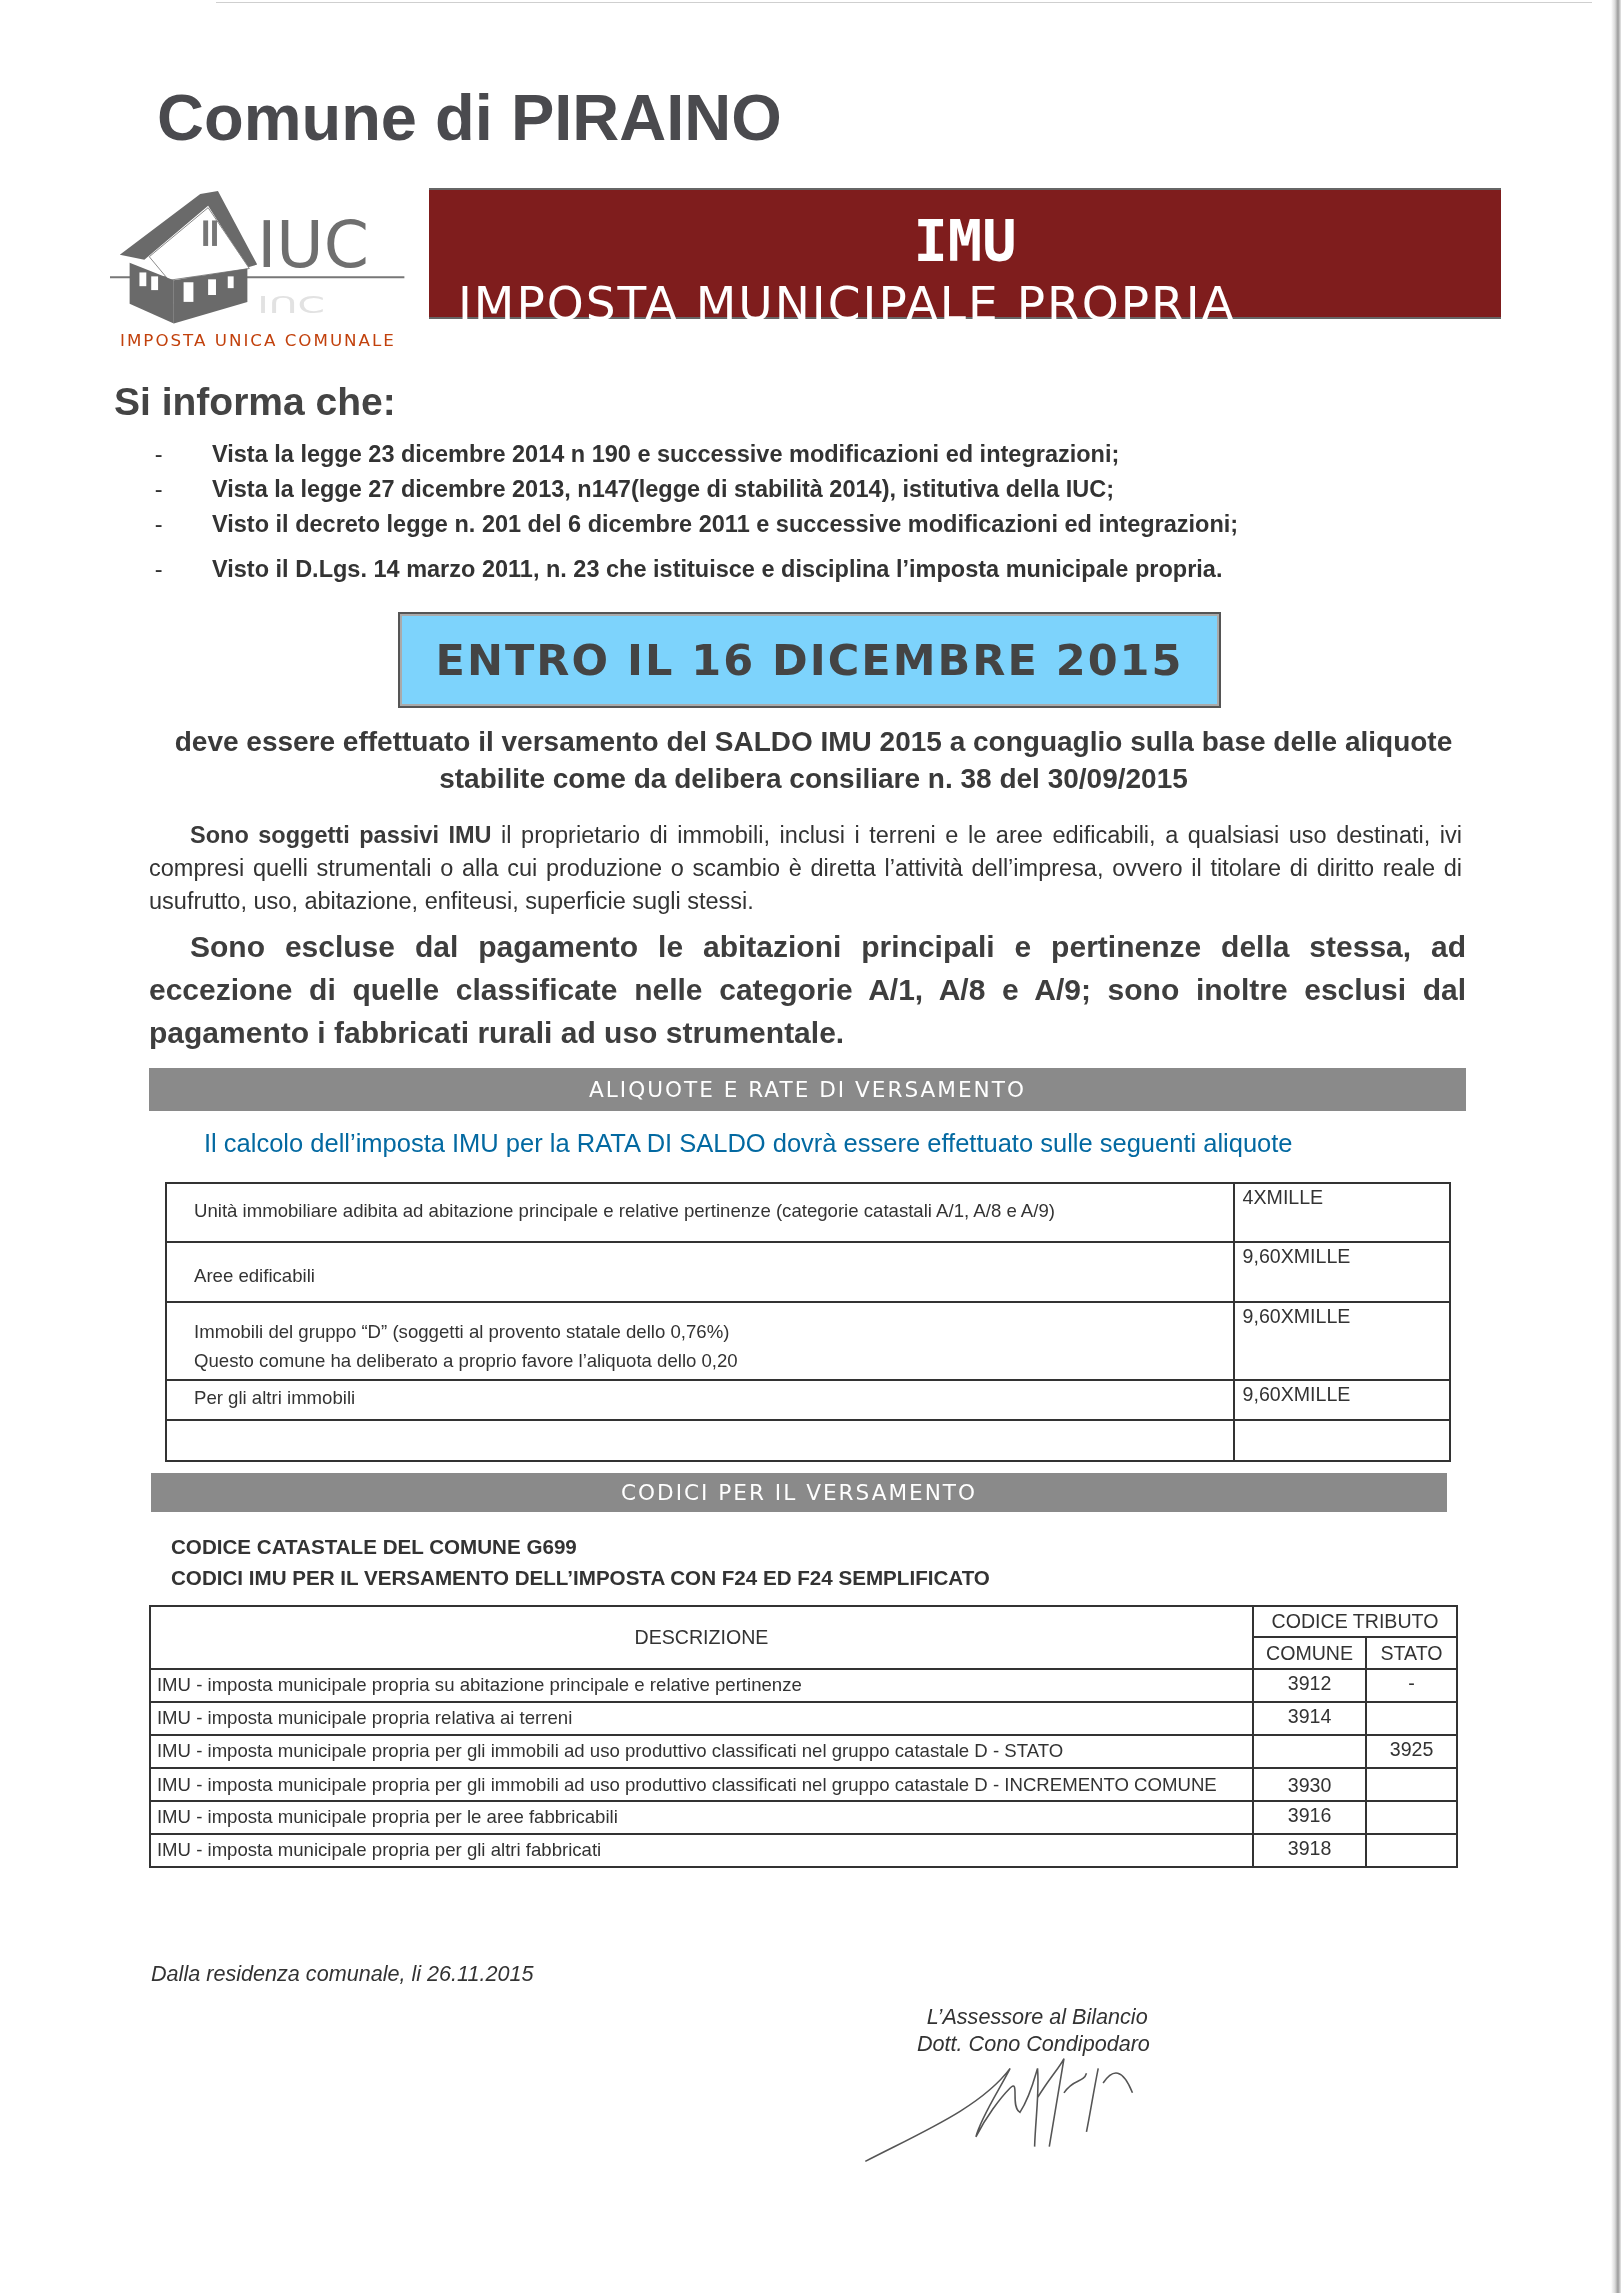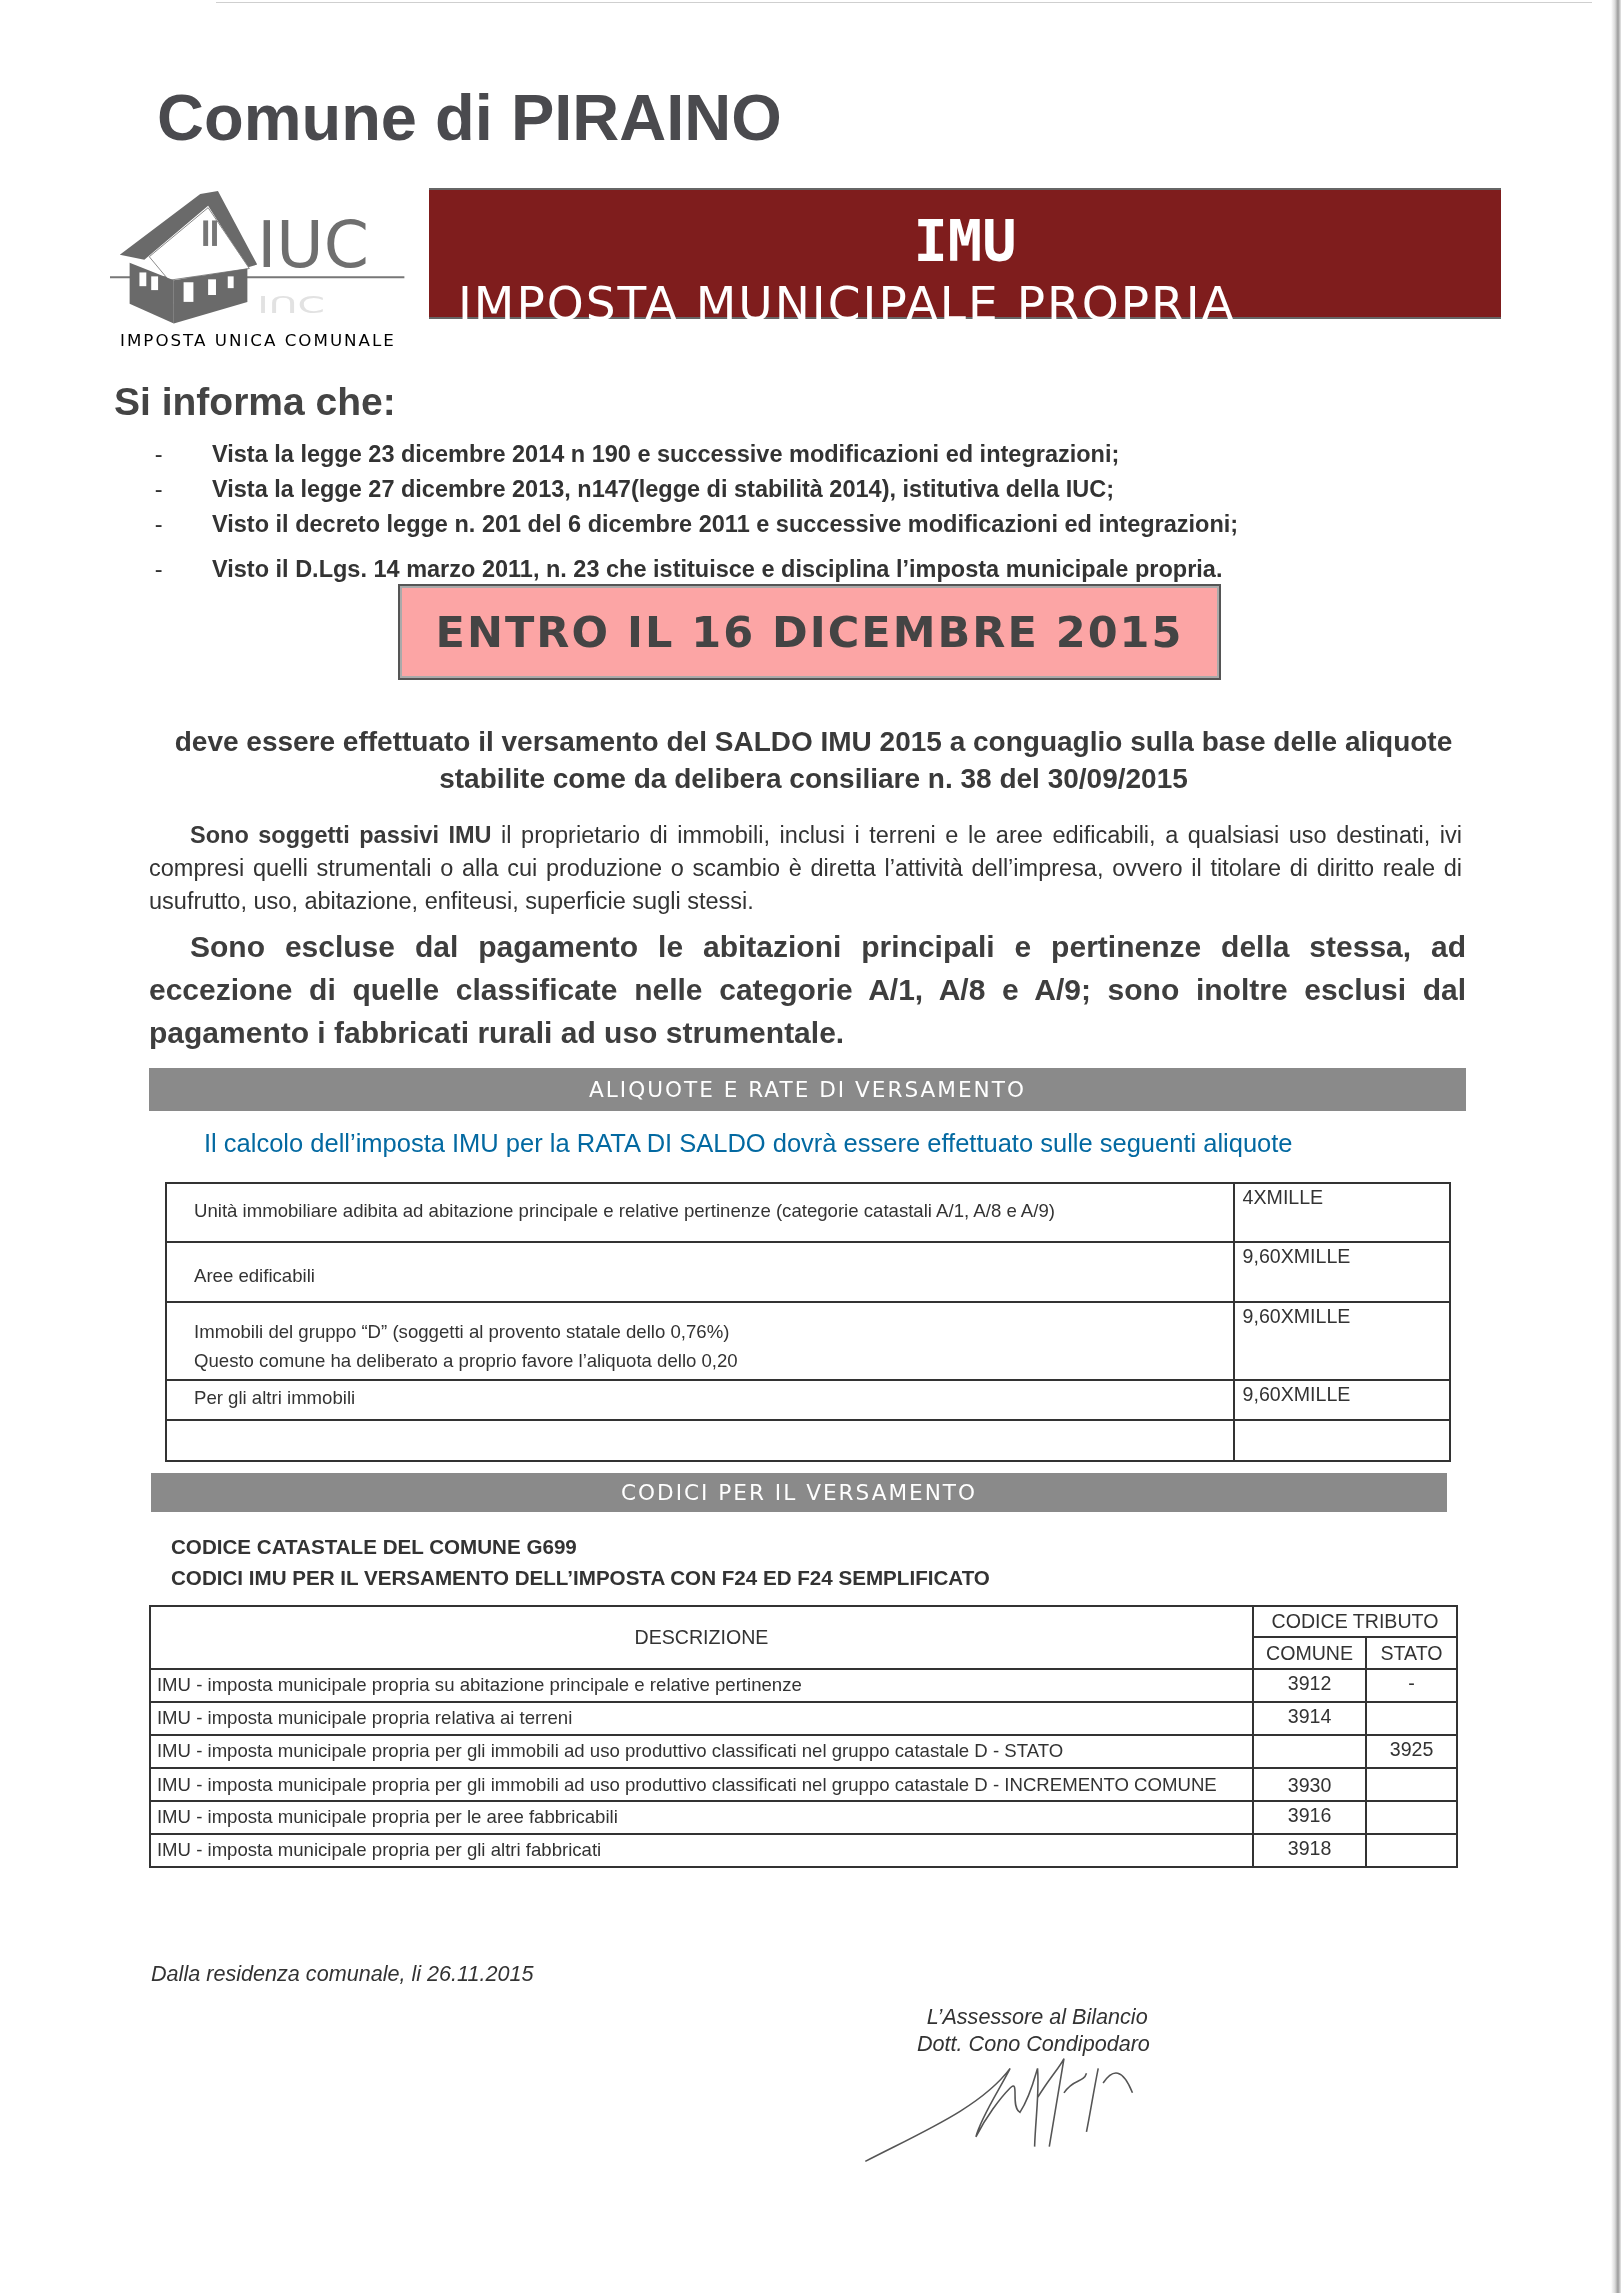--- a/index.html
+++ b/index.html
@@ -9,37 +9,37 @@
     font-family: "Liberation Sans", sans-serif;
   }
   .scan-edge { position: absolute; right: 0; top: 0; width: 9.8px; height: 2294px;
     background: linear-gradient(to right, #fff, #d9d9d9 40%, #9a9a9a 70%, #e8e8e8); }
   .top-line { position: absolute; left: 216px; right: 29px; top: 2px; height: 1px; background: #cfcfcf; }
 
   .title { position: absolute; left: 157px; top: 80px; font-size: 65px; font-weight: bold;
     color: #4a4a4e; letter-spacing: 0px; }
 
   .logo { position: absolute; left: 110px; top: 186px; width: 314px; height: 167px; }
-  .logo-caption { position: absolute; left: 120px; top: 330px; font-size: 16.7px; letter-spacing: 2px; color: #000000; font-family: "DejaVu Sans", sans-serif; }
+  .logo-caption { position: absolute; left: 120px; top: 330px; font-size: 16.7px; letter-spacing: 2px; color: #c2410c; font-family: "DejaVu Sans", sans-serif; }
 
   .imu-banner { position: absolute; left: 429px; top: 188px; width: 1072px; height: 127px;
     background: #7f1d1d; border-top: 2px solid #666; border-bottom: 2px solid #666; }
   .imu-banner .imu { position: absolute; left: 0; right: 0; top: 17.6px; text-align: center;
     font-size: 57px; font-weight: bold; color: #fff; font-family: "DejaVu Sans Mono", monospace; }
   .imu-banner .imu-full { position: absolute; left: 29px; right: 0; top: 90px; text-align: left;
     font-size: 47px; color: #fff; font-family: "DejaVu Sans", sans-serif; letter-spacing: 2px; line-height: 1; }
 
   .informa { position: absolute; left: 114px; top: 380px; font-size: 39px; font-weight: bold; color: #444; }
   .laws { position: absolute; left: 147px; top: 437px; list-style: none; margin: 0; padding: 0; }
   .laws li { position: relative; font-size: 23.5px; font-weight: bold; color: #333; height: 35px; line-height: 35px; padding-left: 65px; }
   .laws li:nth-child(4) { margin-top: 9.8px; }
   .laws li .dash { position: absolute; left: 7.8px; top: 0; font-weight: normal; }
 
-  .deadline-box { position: absolute; left: 398px; top: 584px; width: 819px; height: 92px;
-    border: 2.9px solid #555; box-shadow: 0 0 0 2px #aaa inset; background: #fca5a5; }
+  .deadline-box { position: absolute; left: 398px; top: 612px; width: 819px; height: 92px;
+    border: 2.9px solid #555; box-shadow: 0 0 0 2px #aaa inset; background: #7dd3fc; }
   .deadline-box span { display: block; text-align: center; line-height: 92px; font-size: 43px;
     font-weight: bold; color: #444; letter-spacing: 2px; font-family: "DejaVu Sans", sans-serif; }
 
   .saldo { position: absolute; left: 147px; width: 1333px; top: 723px; text-align: center;
     font-size: 28px; font-weight: bold; line-height: 37px; color: #3a3a3a; }
 
   .soggetti { position: absolute; left: 149px; width: 1313px; top: 819px; font-size: 23.5px;
     line-height: 33px; text-align: justify; color: #333; }
   .soggetti b { color: #3a3a3a; }
   .soggetti .indent { padding-left: 41px; }

